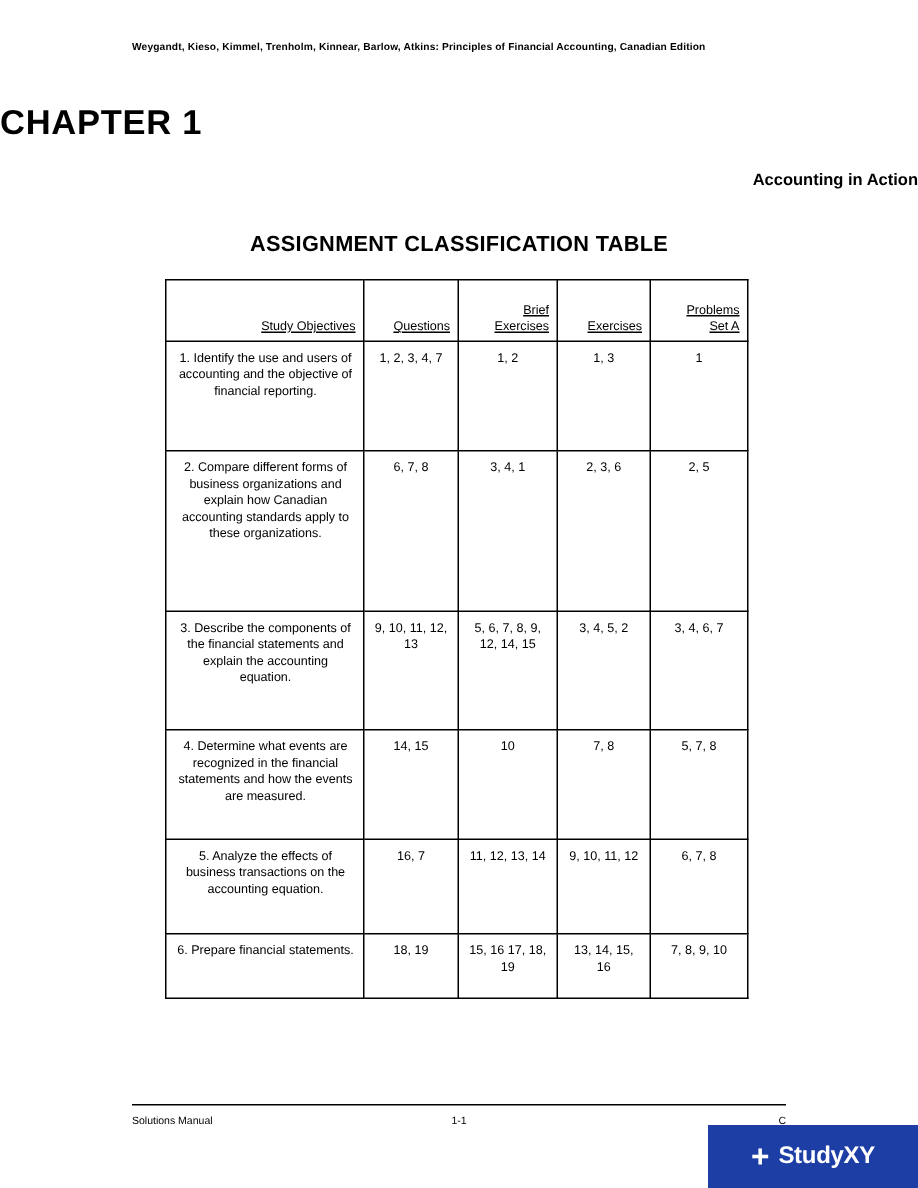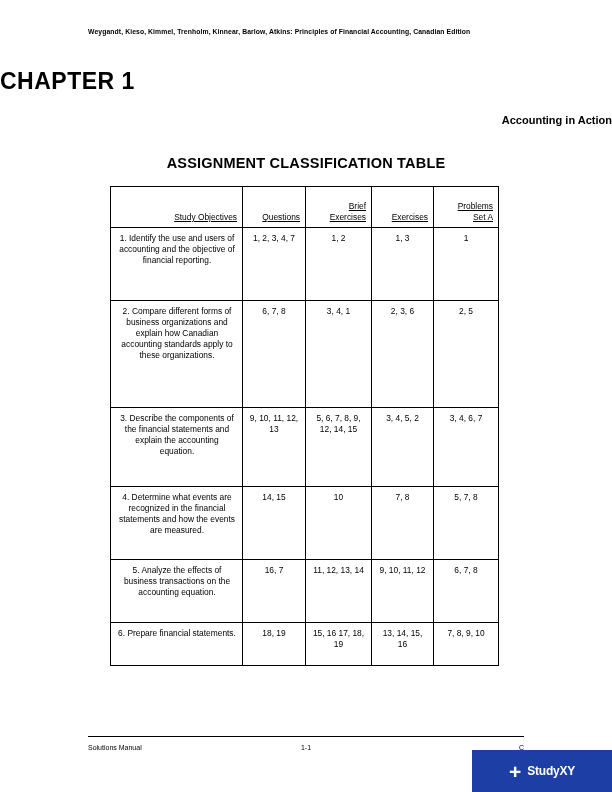--- a/index.html
+++ b/index.html
@@ -151,21 +151,21 @@
   }
   .wm-plus {
     color: #ffffff;
     font-size: 21px;
     font-weight: bold;
     line-height: 1;
     margin-right: 1px;
   }
   .wm-text {
     color: #ffffff;
-    font-size: 12px;
+    font-size: 16px;
     font-weight: bold;
     letter-spacing: -0.2px;
   }
 </style>
 </head>
 <body>
 
 <div class="page">
 
   <div class="running-head">Weygandt, Kieso, Kimmel, Trenholm, Kinnear, Barlow, Atkins:  Principles of Financial Accounting, Canadian Edition</div>

